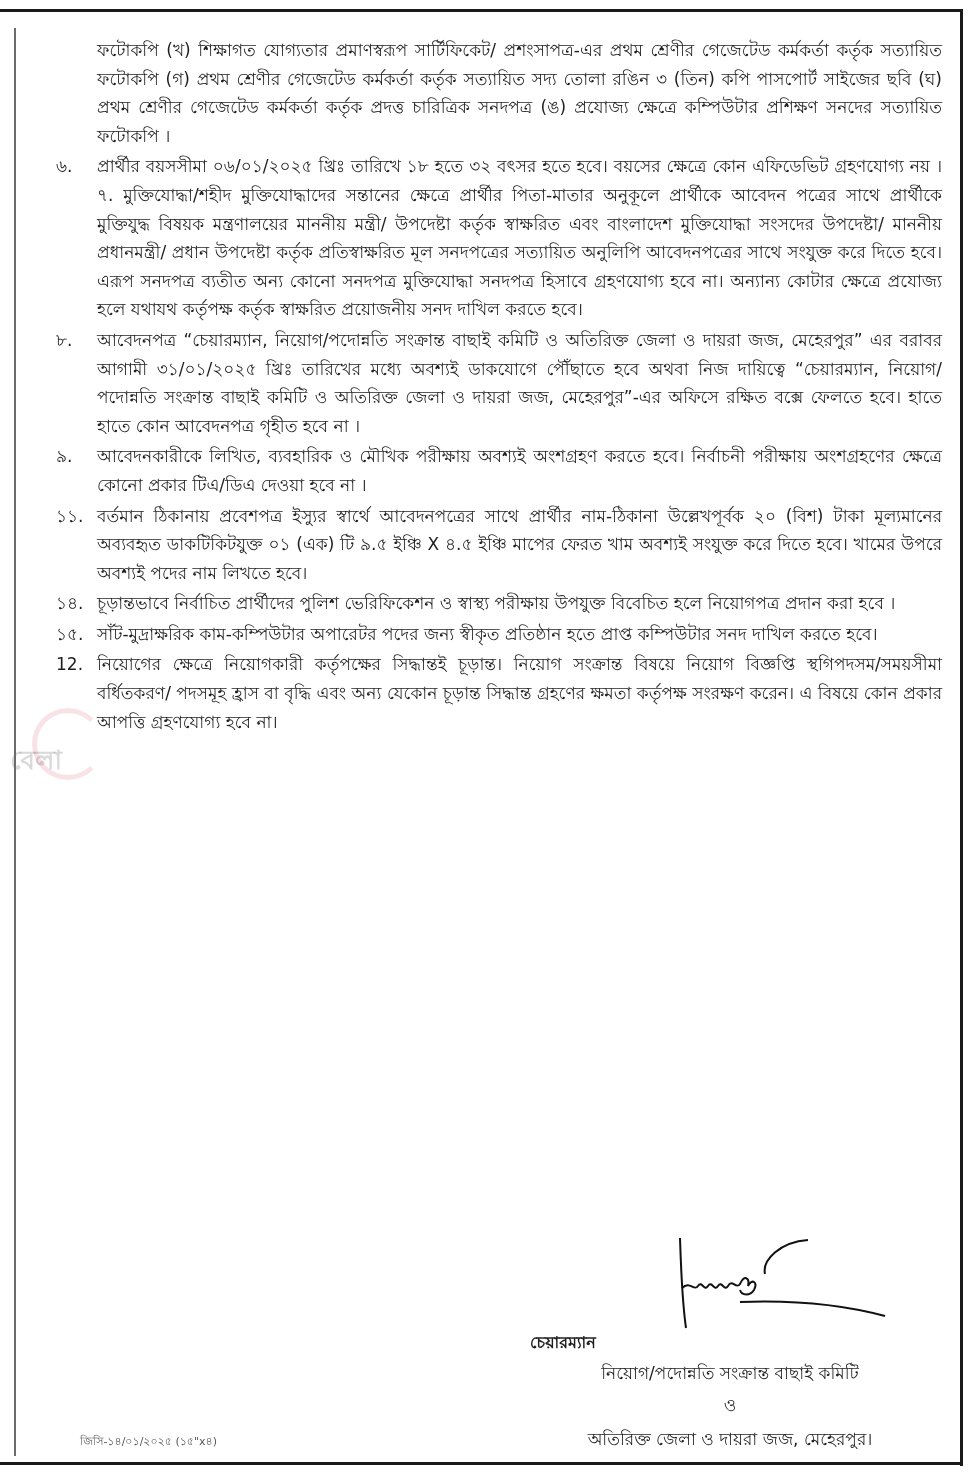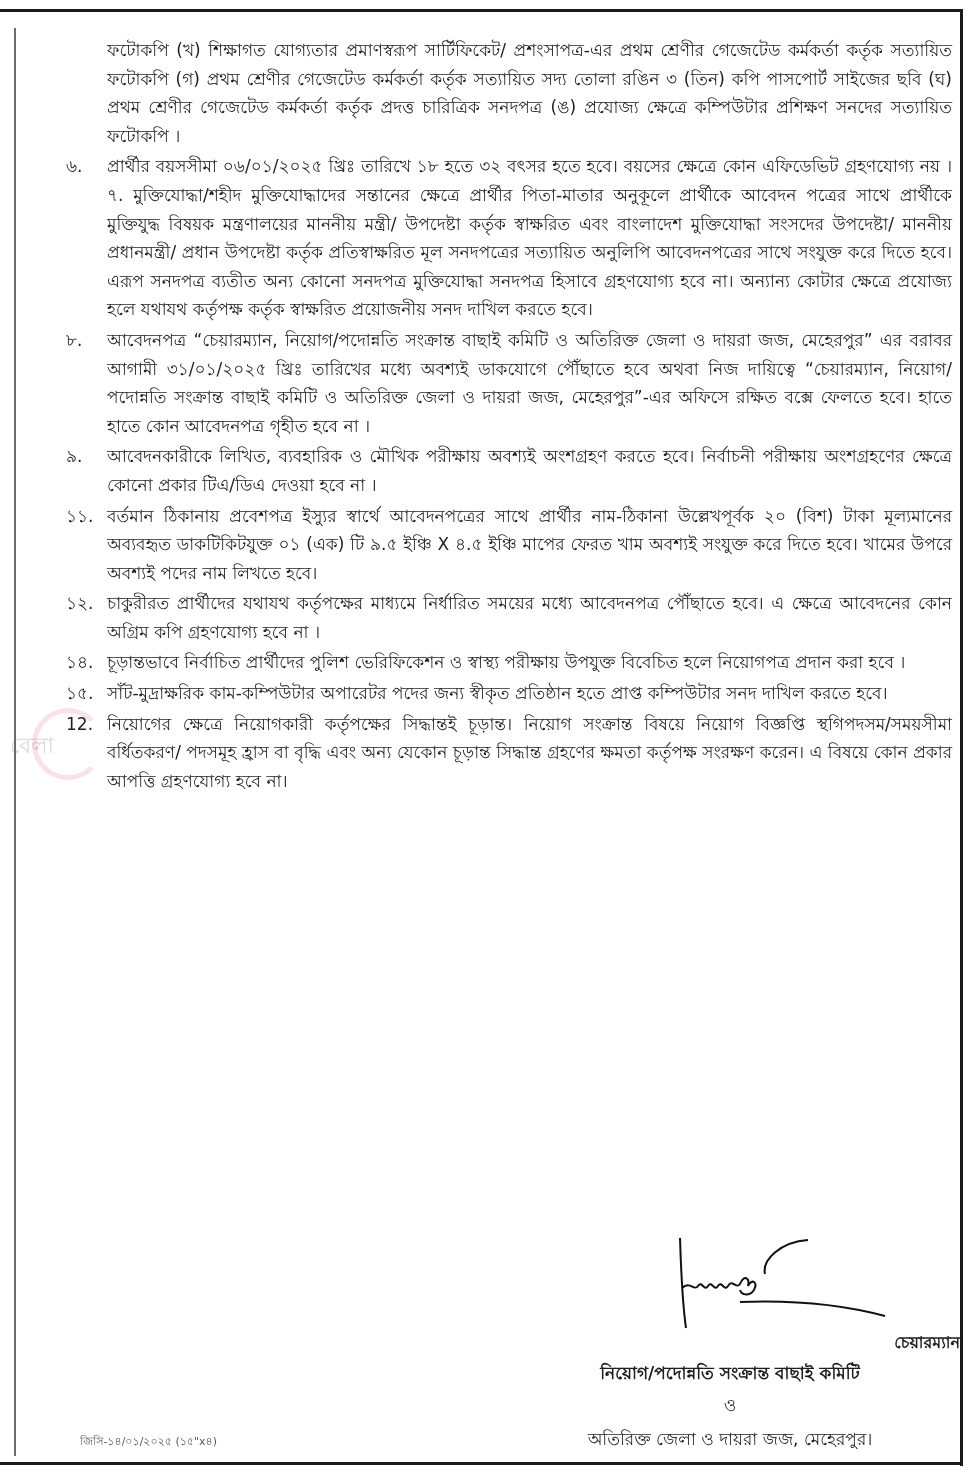--- a/index.html
+++ b/index.html
@@ -37,21 +37,20 @@
       position: absolute;
       left: 14px; top: 28px;
       width: 2px; height: 1428px;
       background: #6b6b6b;
     }
     .content {
       position: absolute;
       left: 56px;
       top: 36px;
       width: 886px;
-      margin-left: 10px;
     }
     .para {
       position: relative;
       font-size: 17px;
       line-height: 28.6px;
       text-align: justify;
       padding-left: 41px;
       margin: 0 0 2px 0;
     }
     .para .num {
@@ -76,21 +75,21 @@
     .signature {
       position: absolute;
       left: 140px;
       top: 0;
     }
     .sig-title {
       position: absolute;
       left: 0;
       top: 100px;
       width: 460px;
-      text-align: right;
+      text-align: left;
       font-size: 16px;
       font-weight: bold;
       padding-left: 30px;
       box-sizing: border-box;
     }
     .sig-line {
       position: absolute;
       left: 0;
       width: 460px;
       text-align: center;
@@ -114,23 +113,23 @@
     .watermark .ring {
       position: absolute;
       left: 22px; top: 8px;
       width: 62px; height: 62px;
       border-radius: 50%;
       border: 5px solid rgba(230, 140, 150, 0.25);
       border-right-color: transparent;
     }
     .watermark .wtext {
       position: absolute;
-      left: 0; top: 28px;
-      font-size: 22px;
-      font-weight: normal;
+      left: 0; top: 40px;
+      font-size: 26px;
+      font-weight: bold;
       color: rgba(120, 120, 120, 0.28);
     }
   </style>
 </head>
 <body>
 
 <div class="frame-top"></div>
 <div class="frame-right"></div>
 <div class="frame-bottom"></div>
 <div class="frame-left"></div>
@@ -155,24 +154,20 @@
   </p>
   <p class="para">
     <span class="num">৯.</span>
     <span class="text">আবেদনকারীকে লিখিত, ব্যবহারিক ও মৌখিক পরীক্ষায় অবশ্যই অংশগ্রহণ করতে হবে। নির্বাচনী পরীক্ষায় অংশগ্রহণের ক্ষেত্রে কোনো প্রকার টিএ/ডিএ দেওয়া হবে না ।</span>
   </p>
   <p class="para">
     <span class="num">১১.</span>
     <span class="text">বর্তমান ঠিকানায় প্রবেশপত্র ইস্যুর স্বার্থে আবেদনপত্রের সাথে প্রার্থীর নাম-ঠিকানা উল্লেখপূর্বক ২০ (বিশ) টাকা মূল্যমানের অব্যবহৃত ডাকটিকিটযুক্ত ০১ (এক) টি ৯.৫ ইঞ্চি X ৪.৫ ইঞ্চি মাপের ফেরত খাম অবশ্যই সংযুক্ত করে দিতে হবে। খামের উপরে অবশ্যই পদের নাম লিখতে হবে।</span>
   </p>
   <p class="para">
-    <span class="num">১২.</span>
-    <span class="text">চাকুরীরত প্রার্থীদের যথাযথ কর্তৃপক্ষের মাধ্যমে নির্ধারিত সময়ের মধ্যে আবেদনপত্র পৌঁছাতে হবে। এ ক্ষেত্রে আবেদনের কোন অগ্রিম কপি গ্রহণযোগ্য হবে না ।</span>
-  </p>
-  <p class="para">
     <span class="num">১৪.</span>
     <span class="text">চূড়ান্তভাবে নির্বাচিত প্রার্থীদের পুলিশ ভেরিফিকেশন ও স্বাস্থ্য পরীক্ষায় উপযুক্ত বিবেচিত হলে নিয়োগপত্র প্রদান করা হবে ।</span>
   </p>
   <p class="para">
     <span class="num">১৫.</span>
     <span class="text">সাঁট-মুদ্রাক্ষরিক কাম-কম্পিউটার অপারেটর পদের জন্য স্বীকৃত প্রতিষ্ঠান হতে প্রাপ্ত কম্পিউটার সনদ দাখিল করতে হবে।</span>
   </p>
   <p class="para">
     <span class="num">12.</span>
     <span class="text">নিয়োগের ক্ষেত্রে নিয়োগকারী কর্তৃপক্ষের সিদ্ধান্তই চূড়ান্ত। নিয়োগ সংক্রান্ত বিষয়ে নিয়োগ বিজ্ঞপ্তি স্থগিপদসম/সময়সীমা বর্ধিতকরণ/ পদসমূহ হ্রাস বা বৃদ্ধি এবং অন্য যেকোন চূড়ান্ত সিদ্ধান্ত গ্রহণের ক্ষমতা কর্তৃপক্ষ সংরক্ষণ করেন। এ বিষয়ে কোন প্রকার আপত্তি গ্রহণযোগ্য হবে না।</span>
@@ -180,18 +175,18 @@
 </div>
 
 <div class="sig-block">
   <svg class="signature" width="260" height="110" viewBox="0 0 260 110">
     <path d="M40 8 C 41 40, 42 70, 46 98" stroke="#111" stroke-width="2" fill="none"></path>
     <path d="M42 58 C 50 50, 54 62, 58 56 C 62 50, 64 62, 68 56 C 72 50, 74 62, 78 56 C 82 50, 84 62, 88 56 C 92 48, 96 60, 100 54 C 104 44, 110 48, 108 56 C 112 48, 118 52, 114 60 C 110 66, 102 66, 100 60" stroke="#111" stroke-width="2" fill="none"></path>
     <path d="M100 72 C 150 70, 200 74, 245 86" stroke="#111" stroke-width="2" fill="none"></path>
     <path d="M125 44 C 122 30, 140 12, 168 10" stroke="#111" stroke-width="2" fill="none"></path>
   </svg>
   <div class="sig-title">চেয়ারম্যান</div>
-  <div class="sig-line" style="top:130px;font-weight:bold;">নিয়োগ/পদোন্নতি সংক্রান্ত বাছাই কমিটি</div>
+  <div class="sig-line" style="top:130px;">নিয়োগ/পদোন্নতি সংক্রান্ত বাছাই কমিটি</div>
   <div class="sig-line" style="top:162px;">ও</div>
   <div class="sig-line" style="top:196px;">অতিরিক্ত জেলা ও দায়রা জজ, মেহেরপুর।</div>
 </div>
 
 <div class="footer-ref">জিসি-১৪/০১/২০২৫ (১৫"x৪)</div>
 
 </body></html>

